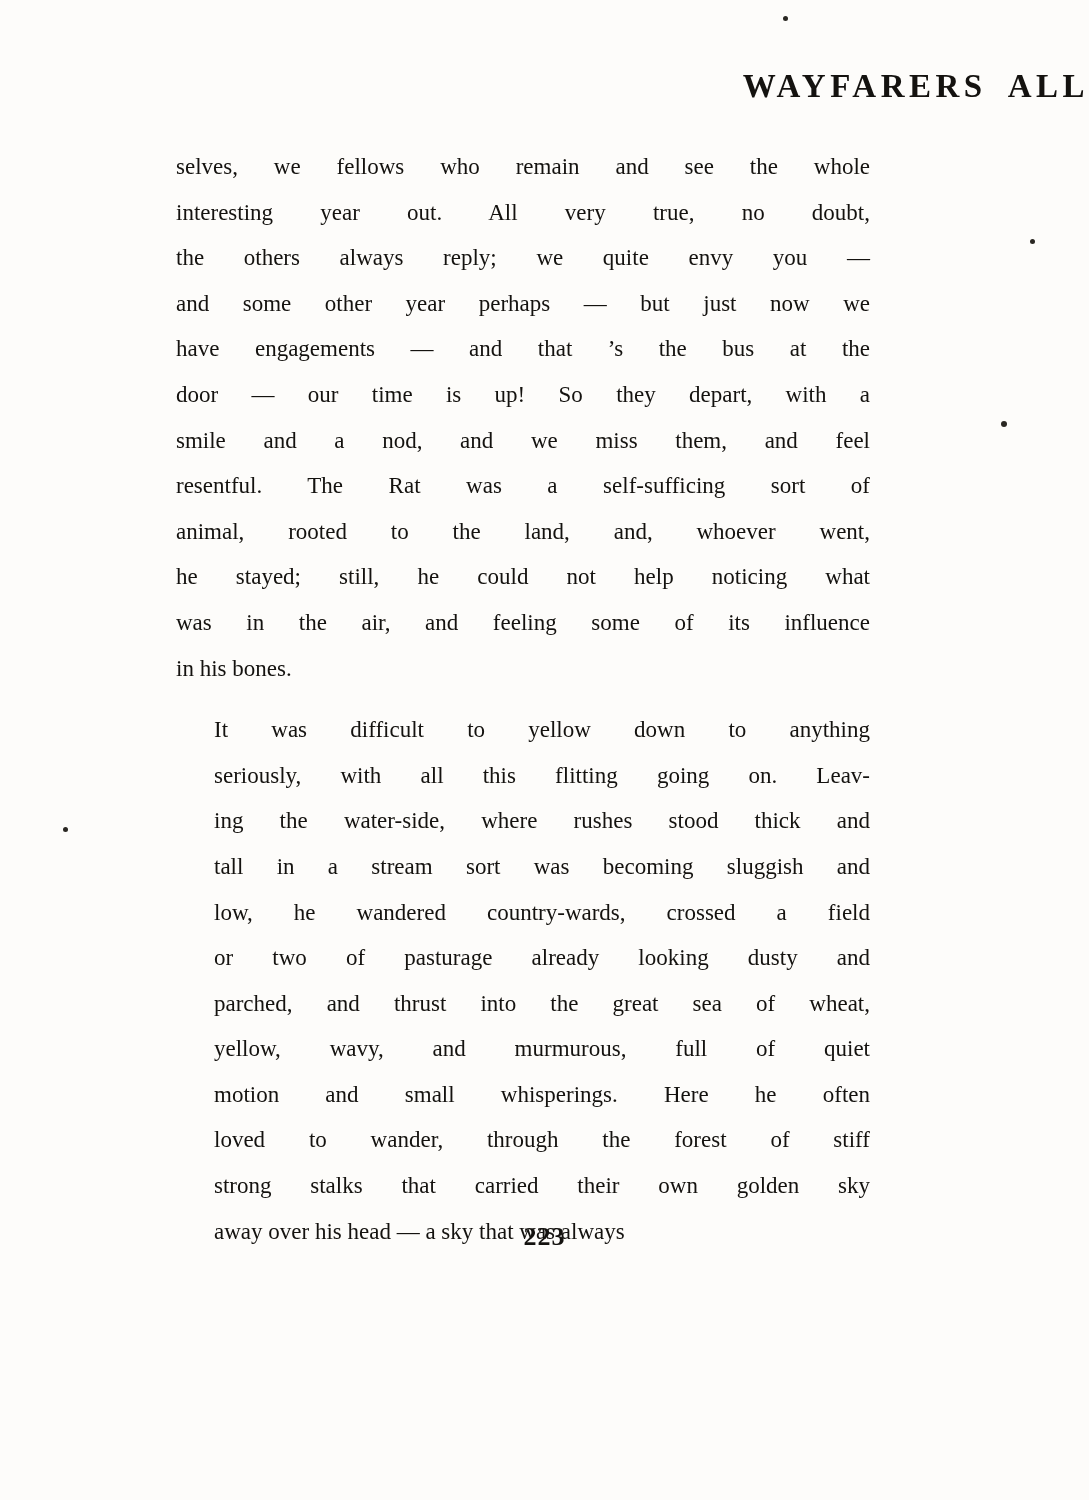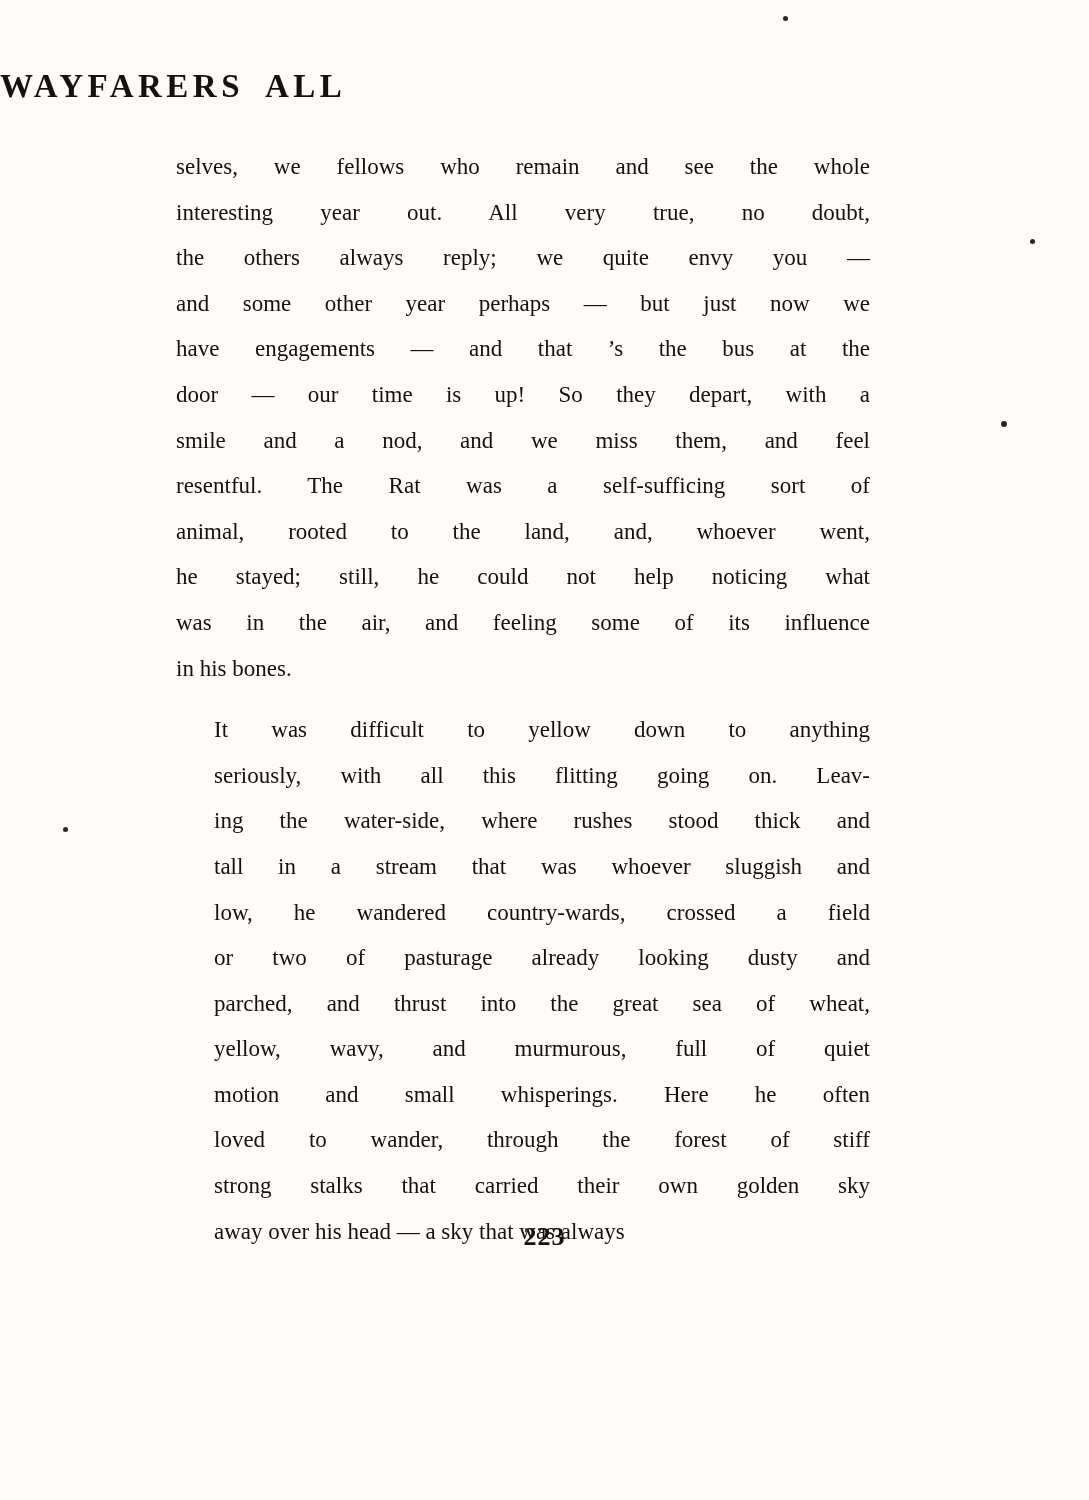--- a/index.html
+++ b/index.html
@@ -20,21 +20,21 @@
     top: 0; left: 0;
     width: 1089px;
     height: 1500px;
     background: #fdfcfa;
   }
   .running-head {
     position: absolute;
     top: 68px;
     left: 0;
     width: 1089px;
-    text-align: left;
+    text-align: right;
     font-size: 33px;
     letter-spacing: 4.5px;
     font-weight: 600;
     word-spacing: 10px;
     font-family: "Liberation Serif", serif;
   }
   .text-block {
     position: absolute;
     top: 128px;
     left: 160px;
@@ -103,21 +103,21 @@
         <span class="justline">resentful.   The Rat was a self-sufficing sort of</span>
         <span class="justline">animal, rooted to the land, and, whoever went,</span>
         <span class="justline">he stayed;  still, he could not help noticing what</span>
         <span class="justline">was in the air, and feeling some of its influence</span>
         <span class="lastline">in  his  bones.</span>
       </p>
     <p class="para indent" id="p1">
         <span class="justline" style="text-indent: 38px;">It was difficult to yellow down to anything</span>
         <span class="justline">seriously, with all this flitting going on.   Leav-</span>
         <span class="justline">ing the water-side, where rushes stood thick and</span>
-        <span class="justline">tall in a stream that was whoever sluggish and</span>
+        <span class="justline">tall in a stream sort was becoming sluggish and</span>
         <span class="justline">low, he wandered country-wards, crossed a field</span>
         <span class="justline">or two of pasturage already looking dusty and</span>
         <span class="justline">parched, and thrust into the great sea of wheat,</span>
         <span class="justline">yellow, wavy, and murmurous, full of quiet</span>
         <span class="justline">motion and small whisperings.   Here he often</span>
         <span class="justline">loved to wander, through the forest of stiff</span>
         <span class="justline">strong stalks that carried their own golden sky</span>
         <span class="lastline">away over his head — a sky that was always</span>
       </p>
   </div>

